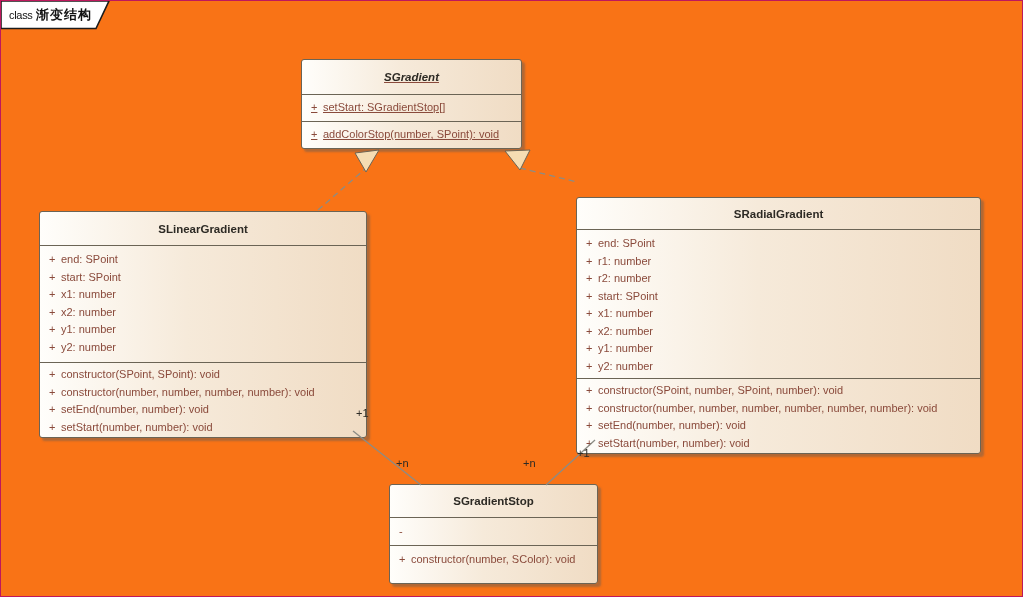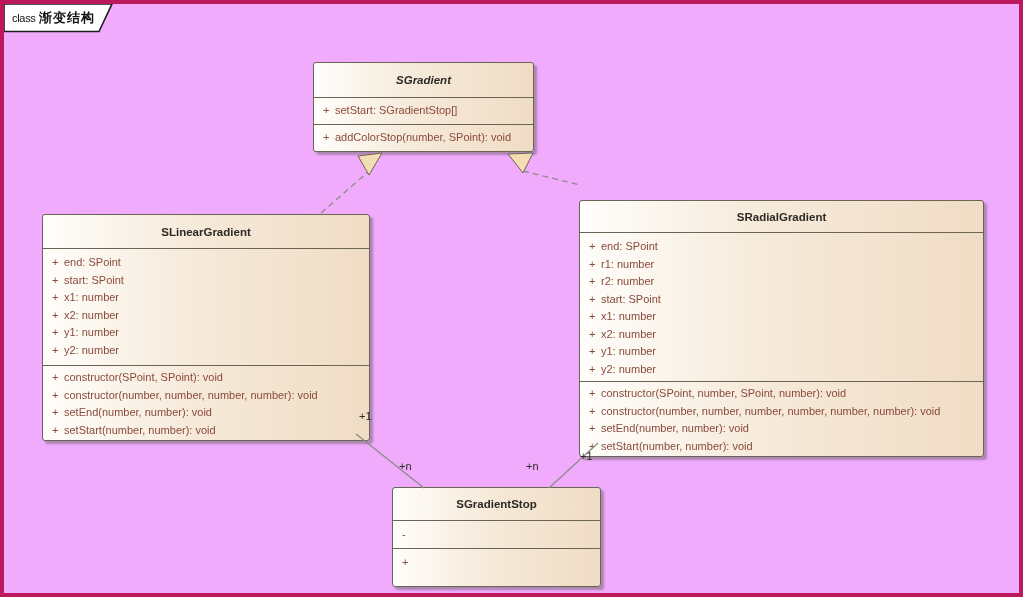--- a/index.html
+++ b/index.html
@@ -1,21 +1,21 @@
 <!DOCTYPE html>
 <html><head>
 <meta charset="utf-8">
 <style>
   * { margin:0; padding:0; box-sizing:border-box; }
   html,body { background:#e8e8e8; }
   body { font-family:"Liberation Sans", sans-serif; }
 
   .canvas {
     position:relative; width:1023px; height:597px;
-    background:#f0abfc; border:4px solid #be185d; overflow:hidden;
+    background:#f97316; border:1px solid #be185d; overflow:hidden;
   }
 
   
   .frame-tab { position:absolute; left:0; top:0; width:130px; height:32px; }
   .frame-tab-label {
     position:absolute; left:8px; top:5px; white-space:nowrap;
     color:#111; font-size:12px;
   }
   .frame-tab-label .kw { font-size:11px; letter-spacing:-0.3px; }
   .frame-tab-label .nm { font-weight:700; font-size:13px; letter-spacing:1px; }
@@ -33,21 +33,21 @@
     font-weight:700; font-size:11.5px; color:#2D2A24;
   }
   .cls-header.abstract { font-style:italic; }
   .compartment { border-top:1px solid #6B6455; overflow:hidden; }
   .compartment.padded { padding-top:5px; }
   .compartment.centered { display:flex; flex-direction:column; justify-content:center; }
   .member { display:flex; line-height:17.5px; font-size:11px; white-space:nowrap; }
   .member .vis { width:21px; padding-left:9px; flex:0 0 auto; }
   .member .sig { flex:1; }
 
-  #cls-sgradient      { left:309px; top:58px;  width:221px; height:90px; }
+  #cls-sgradient      { left:300px; top:58px;  width:221px; height:90px;text-decoration:underline; }
   #cls-sgradient      .cls-header { height:34px; }
   #cls-sgradient      .attrs   { height:27px; }
   #cls-sgradient      .methods { height:27px; }
 
   #cls-slineargradient { left:38px; top:210px; width:328px; height:227px; }
   #cls-slineargradient .cls-header { height:33px; }
   #cls-slineargradient .attrs   { height:117px; }
   #cls-slineargradient .methods { height:75px; padding-top:3px; }
 
   #cls-sradialgradient { left:575px; top:196px; width:405px; height:257px; }
@@ -219,20 +219,21 @@
   <div class="uml-class" id="cls-sgradientstop">
     <div class="cls-header">SGradientStop</div>
     <div class="compartment attrs centered">
         <div class="member">
           <span class="vis">-</span>
         </div>
       </div>
     <div class="compartment methods centered">
         <div class="member">
           <span class="vis">+</span>
+          <span class="sig">constructor(number, SColor): void</span>
         </div>
       </div>
   </div>
 
   <div class="mult-label" id="lbl-assoc1-src">+1</div>
   <div class="mult-label" id="lbl-assoc1-dst">+n</div>
   <div class="mult-label" id="lbl-assoc2-dst">+n</div>
   <div class="mult-label" id="lbl-assoc2-src">+1</div>
 
 </div>

